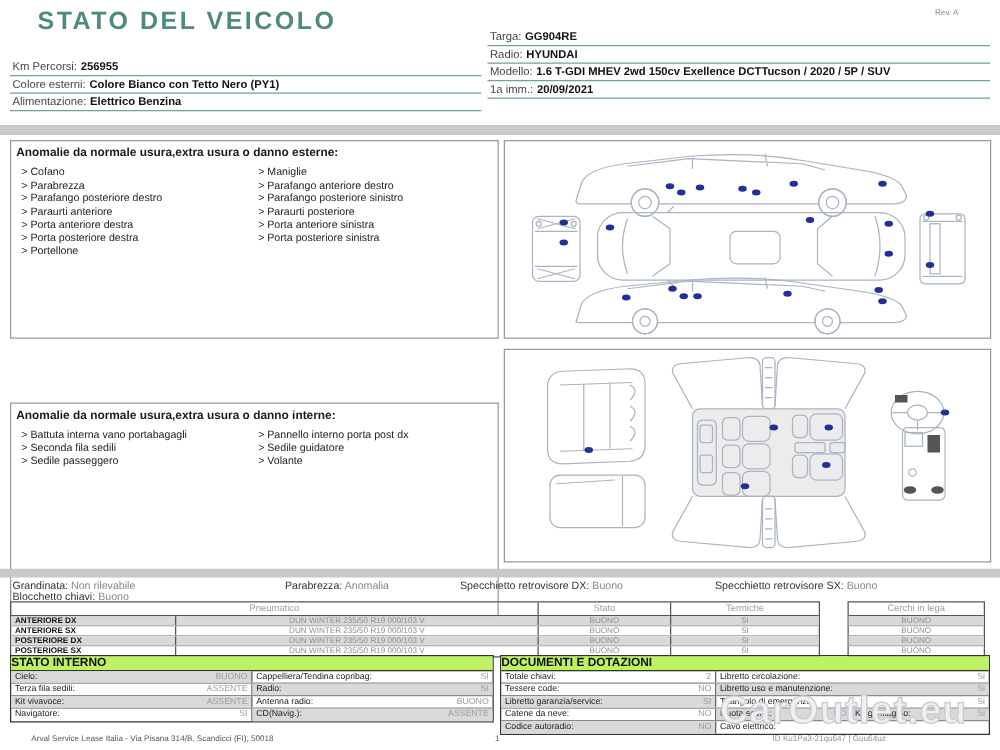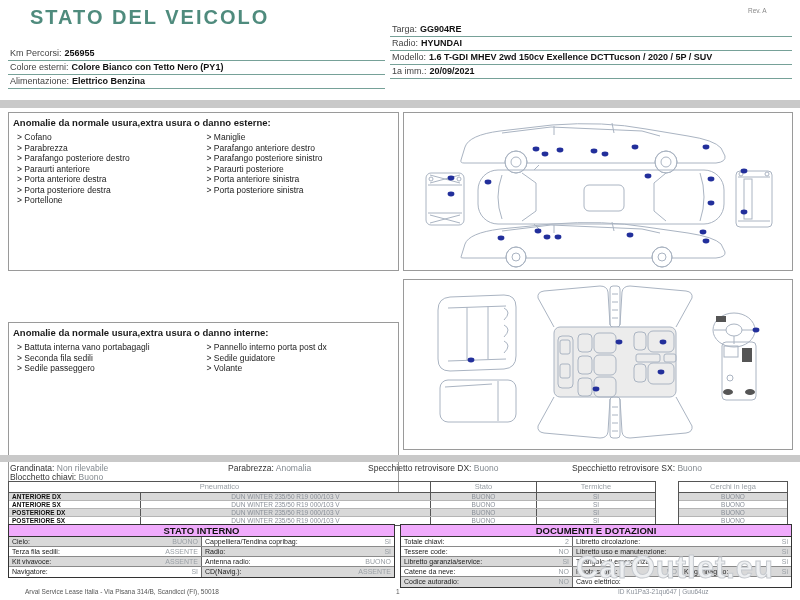--- a/index.html
+++ b/index.html
@@ -35,22 +35,22 @@
   .tt-row.stripe{background:#d9d9d9;}
   .tt-cell{box-sizing:border-box;border-right:1px solid #555;overflow:hidden;}
   .tt-cell:last-child{border-right:none;}
   .tt-pos{width:132px;font-weight:bold;color:#111;padding-left:3px;font-size:6.5px;}
   .tt-spec{width:290px;text-align:center;color:#8a9099;}
   .tt-stato{width:106px;text-align:center;color:#8a9099;}
   .tt-term{flex:1;text-align:center;color:#8a9099;}
   .tt-cer{flex:1;text-align:center;color:#8a9099;}
   
   .bt{border:1px solid #333;box-sizing:border-box;}
-  .bt-head{height:11px;line-height:11px;background:#f0abfc;border-bottom:1px solid #333;
-           text-align:center;font-weight:bold;font-size:9.5px;color:#111;}
+  .bt-head{height:11px;line-height:11px;background:#bef264;border-bottom:1px solid #333;
+           font-weight:bold;font-size:9.5px;color:#111;}
   .bt-row{display:flex;height:10px;line-height:10px;border-bottom:1px solid #8a8a8a;box-sizing:border-box;font-size:7px;}
   .bt-row:last-child{border-bottom:none;}
   .bt-cell{display:flex;justify-content:space-between;box-sizing:border-box;padding:0 3px;border-right:1px solid #666;overflow:hidden;}
   .bt-cell:last-child{border-right:none;}
   .bt-cell .lbl{color:#222;}
   .bt-cell .val{color:#9aa0a6;}
   .shade{background:#d9d9d9;}
   
   .foot{font-size:6.5px;color:#555;}
   .watermark{

